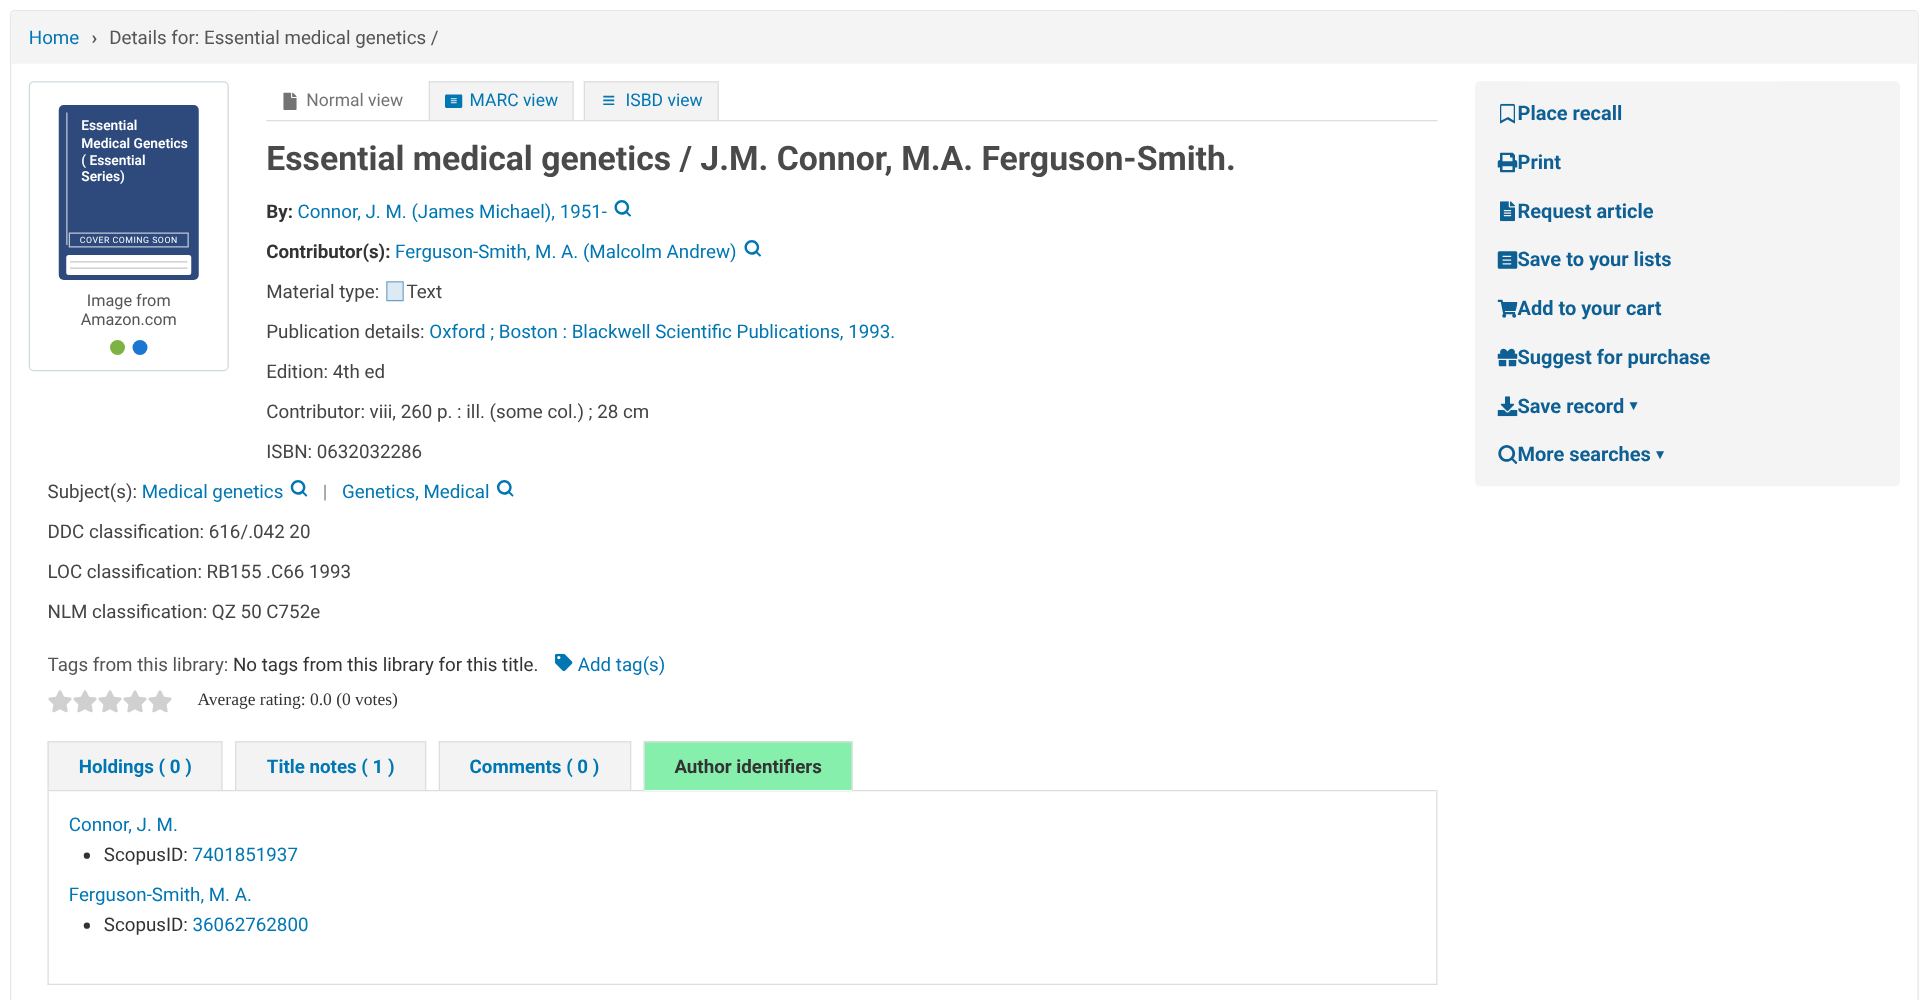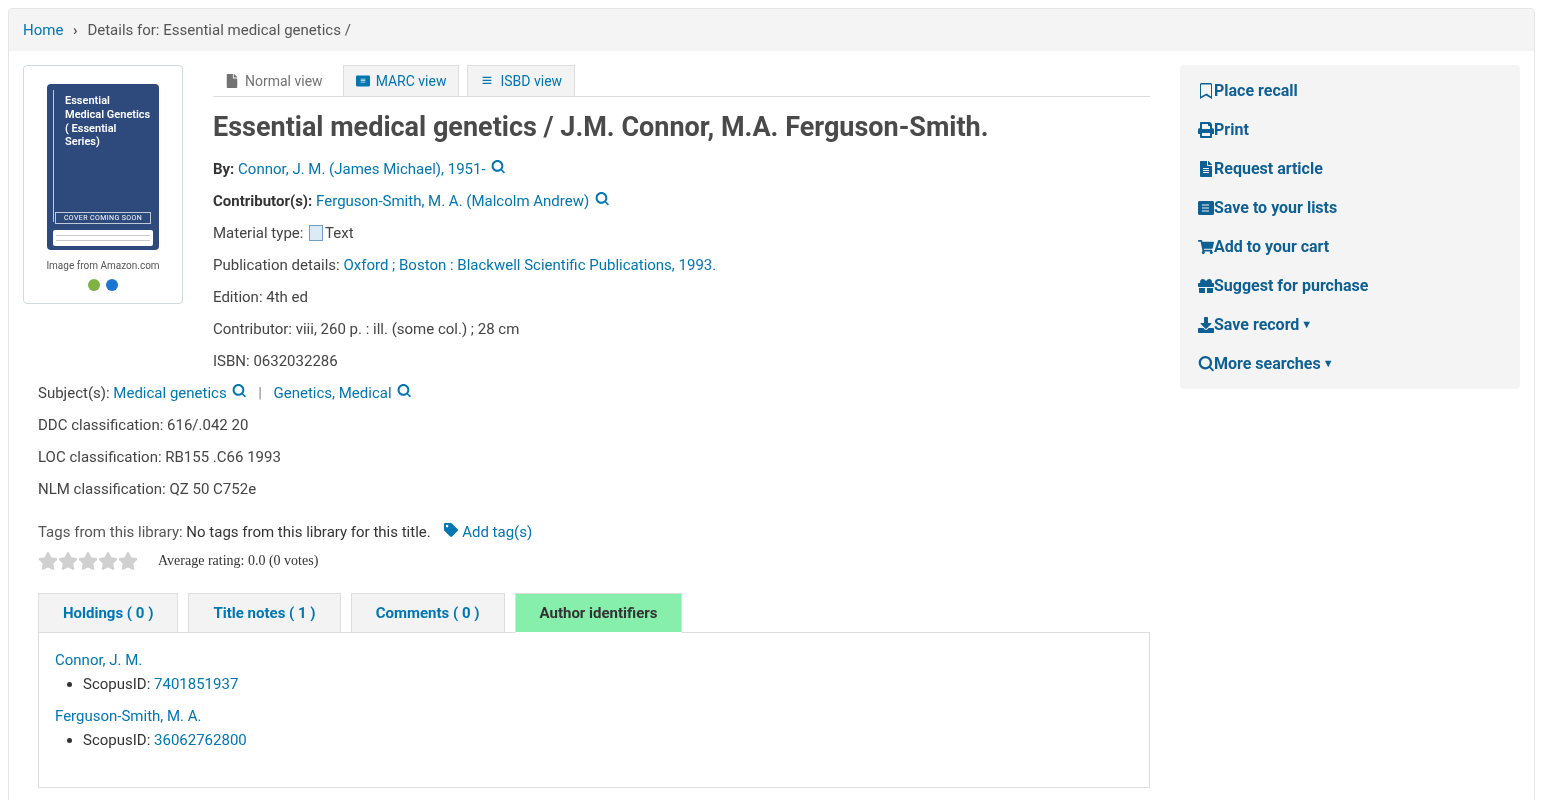--- a/index.html
+++ b/index.html
@@ -33,21 +33,21 @@
     border: 1px solid #cfd9e0;
     border-radius: 4px;
     padding: 18px 16px 12px 16px;
     text-align: center;
   }
   .cover-img {
     background: #2e4a7d;
     color: #fff;
     border-radius: 4px;
     width: 112px;
-    height: 166px;
+    height: 140px;
     margin: 0 auto 10px auto;
     padding: 10px 8px;
     font-size: 11px;
     text-align: left;
     position: relative;
     display: flex;
     flex-direction: column;
     justify-content: flex-start;
   }
   .cover-img .spine {
@@ -87,21 +87,21 @@
   .cover-img .page-lines::after {
     content: "";
     position: absolute;
     left: 3px;
     right: 3px;
     height: 1px;
     background: #c6c8cc;
   }
   .cover-img .page-lines::before { top: 5px; }
   .cover-img .page-lines::after { top: 10px; }
-  .amazon-label { color: #555; font-size: 10px; margin-bottom: 8px; }
+  .amazon-label { color: #555; font-size: 13px; margin-bottom: 8px; }
   .dots { display: flex; justify-content: center; gap: 6px; }
   .dot { width: 12px; height: 12px; border-radius: 50%; }
   .dot.green { background: #7cb342; }
   .dot.blue { background: #1976d2; }
 
   .main { flex: 1 1 auto; min-width: 0; }
   .view-tabs {
     border-bottom: 1px solid #ddd;
     display: flex;
     align-items: flex-end;

